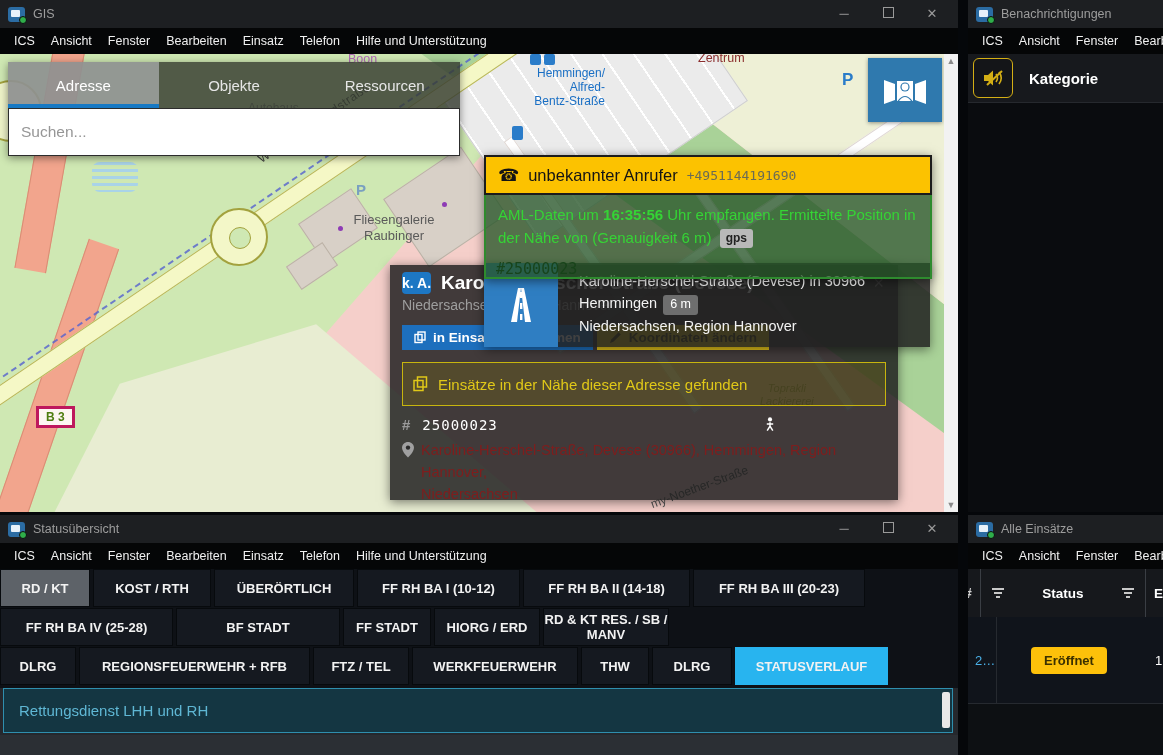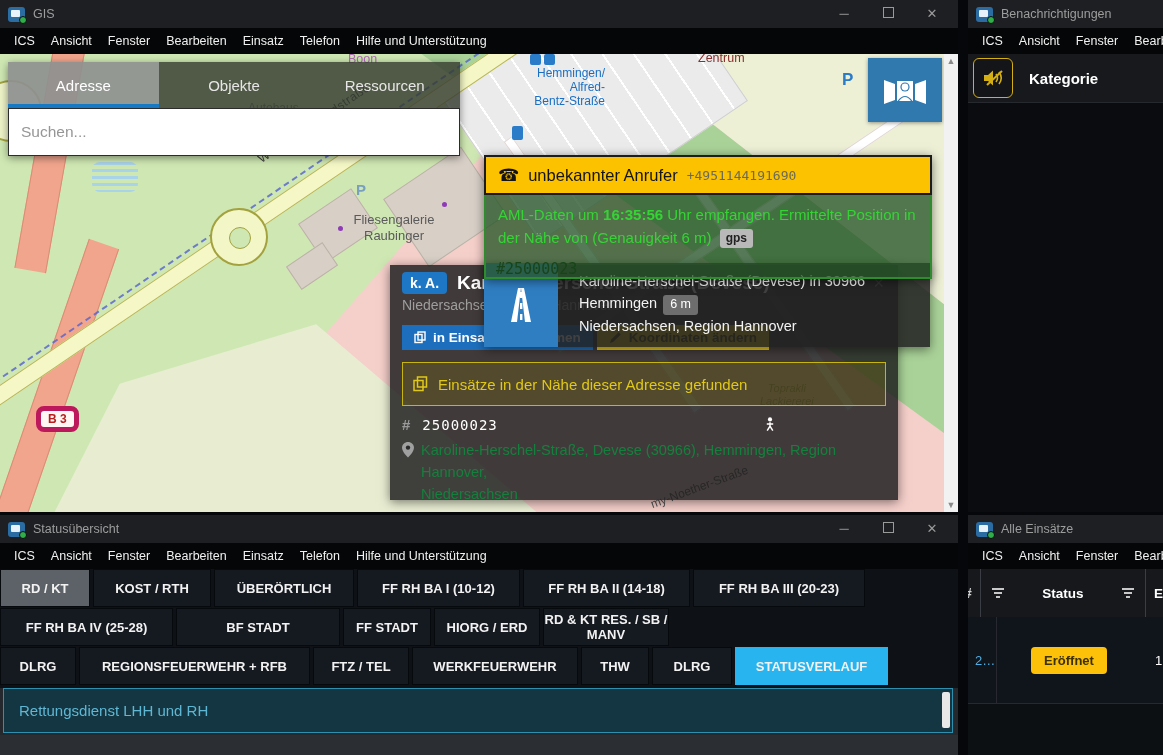--- a/index.html
+++ b/index.html
@@ -59,22 +59,22 @@
   #sa3{left:-12px;top:-30px;width:26px;height:170px;transform:rotate(38deg);transform-origin:top center;}
   #tlc{left:-20px;top:26px;width:58px;height:58px;border-radius:50%;background:#eef3c8;border:2px solid #a3a23e;}
   #pond{left:92px;top:108px;width:46px;height:30px;border-radius:8px;
       background:repeating-linear-gradient(#a9d3e8 0 3px,transparent 3px 7px);}
   .mlabel{position:absolute;font-size:12px;color:#555;white-space:nowrap;}
   #lb-boon{left:348px;top:-2px;color:#b06ab5;font-size:12.5px;}
   #lb-zentrum{left:698px;top:-3px;color:#8b2e2e;font-size:12.5px;}
   #lb-autohaus{left:248px;top:47px;color:#777;}
   #lb-stop{left:505px;top:12px;color:#1a6fc4;text-align:right;width:100px;line-height:14px;}
   #lb-flg{left:336px;top:158px;color:#5a5a5a;text-align:center;width:116px;line-height:16px;font-size:13px;}
-  #lb-b3{left:36px;top:352px;background:#fdf6f2;border:5px solid #be185d;border-radius:8px;
-      color:#b91c1c;font-size:12px;font-weight:bold;padding:1px 7px;}
+  #lb-b3{left:36px;top:352px;background:#fdf6f2;border:3px solid #be185d;border-radius:0;
+      color:#4d7c0f;font-size:12px;font-weight:bold;padding:1px 7px;}
   #lb-weetz{left:248px;top:62px;transform:rotate(-34deg);color:#3a3a3a;letter-spacing:.5px;}
   #lb-top{left:760px;top:328px;color:#7c7c55;font-style:italic;font-size:11px;text-align:center;line-height:13px;}
   #lb-emmy{left:648px;top:426px;transform:rotate(-20deg);color:#555;}
   #lb-p1{left:842px;top:16px;color:#2a7cc9;font-weight:bold;font-size:17px;}
   #lb-p2{left:356px;top:127px;color:#7aa0c0;font-weight:bold;font-size:15px;}
   .bicon{position:absolute;background:#2a7cc9;border-radius:2px;}
 
   #map-scroll{position:absolute;right:0;top:0;bottom:0;width:14px;background:#f2f2f2;z-index:30;}
   #map-scroll .arr{position:absolute;left:0;width:14px;text-align:center;color:#8a8a8a;font-size:9px;}
   #pano-btn{position:absolute;right:16px;top:4px;width:74px;height:64px;background:#2f79ae;z-index:20;
@@ -101,35 +101,35 @@
       padding:8px 12px 16px;color:#35d435;font-size:15px;line-height:1.55;overflow:hidden;height:58px;}
   #gps-badge{display:inline-block;background:#b9b9b9;color:#222;font-size:12px;font-weight:bold;
       border-radius:3px;padding:0 6px;margin-left:4px;vertical-align:1px;}
   #aml-wm{position:absolute;left:10px;bottom:-4px;color:rgba(22,66,24,.95);font-size:15px;font-family:"DejaVu Sans Mono",monospace;}
 
   
   #addr-pop{position:absolute;left:390px;top:211px;width:508px;height:235px;z-index:24;
       background:rgba(30,30,30,.84);box-shadow:0 2px 10px rgba(0,0,0,.5);color:#eee;box-sizing:border-box;
       padding:7px 12px;}
   #ap-title-row{display:flex;align-items:center;gap:10px;}
-  #ap-badge{background:#1d77c4;color:#fff;font-weight:bold;font-size:14px;border-radius:4px;padding:3px 8px;flex:none;}
+  #ap-badge{background:#1d77c4;color:#fff;font-weight:bold;font-size:14px;border-radius:4px;padding:3px 0;flex:none;}
   #ap-title{font-size:19px;font-weight:bold;color:#fff;white-space:nowrap;overflow:hidden;flex:1;}
   #ap-close{color:#9a9a9a;font-size:18px;flex:none;padding:0 2px;}
   #ap-sub{color:#9e9e9e;font-size:14px;margin-top:3px;}
   #ap-btns{display:flex;gap:4px;margin-top:12px;}
   .ap-btn{height:25px;display:flex;align-items:center;gap:7px;padding:0 12px;font-size:13.5px;font-weight:bold;}
   #btn-take{background:#1d6fbd;color:#fff;}
   #btn-coord{background:#e3c21a;color:#4a430e;}
   #ap-alert{margin-top:12px;border:1px solid #c7b50e;background:rgba(125,112,15,.30);height:42px;
       display:flex;align-items:center;gap:10px;padding:0 10px;color:#e0c818;font-size:15px;}
   #ap-idrow{display:flex;align-items:center;gap:12px;margin-top:10px;color:#cfcfcf;}
   #ap-hash{color:#9a9a9a;font-size:15px;font-weight:bold;}
   #ap-id{color:#fff;font-size:14px;font-family:"DejaVu Sans Mono",monospace;letter-spacing:1px;}
   #ap-person{margin-left:255px;}
-  #ap-addr{margin-top:7px;color:#15803d;font-size:14.5px;line-height:1.5;display:flex;gap:7px;}
+  #ap-addr{margin-top:7px;color:#7f1d1d;font-size:14.5px;line-height:1.5;display:flex;gap:7px;}
 
   
   #tooltip{position:absolute;left:484px;top:209px;width:446px;height:84px;z-index:25;display:flex;
       background:rgba(33,33,33,.86);box-shadow:0 3px 10px rgba(0,0,0,.45);}
   #tt-ic{width:74px;background:#2f7ec2;flex:none;display:flex;align-items:center;justify-content:center;}
   #tt-body{padding:7px 12px;color:#f2f2f2;font-size:14.5px;line-height:1.55;margin-left:9px;}
   #tt-dist{display:inline-block;background:#6e6e6e;color:#fff;font-size:12.5px;border-radius:3px;
       padding:0 7px;margin-left:6px;}
 
   

